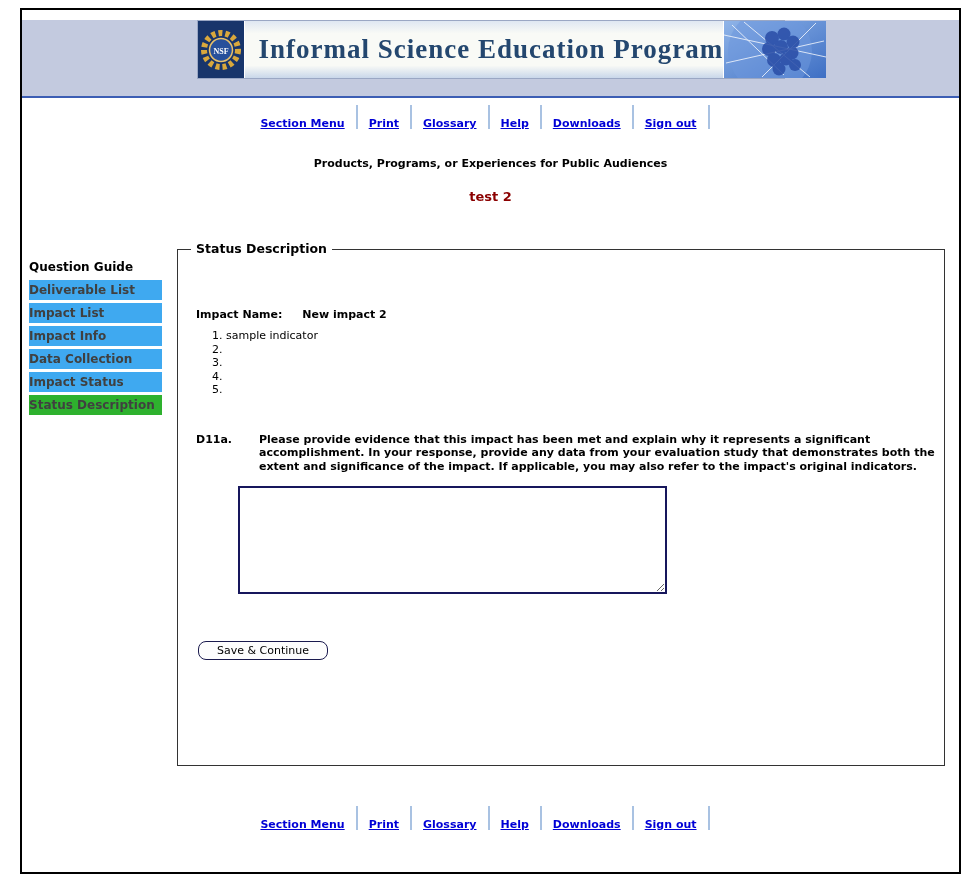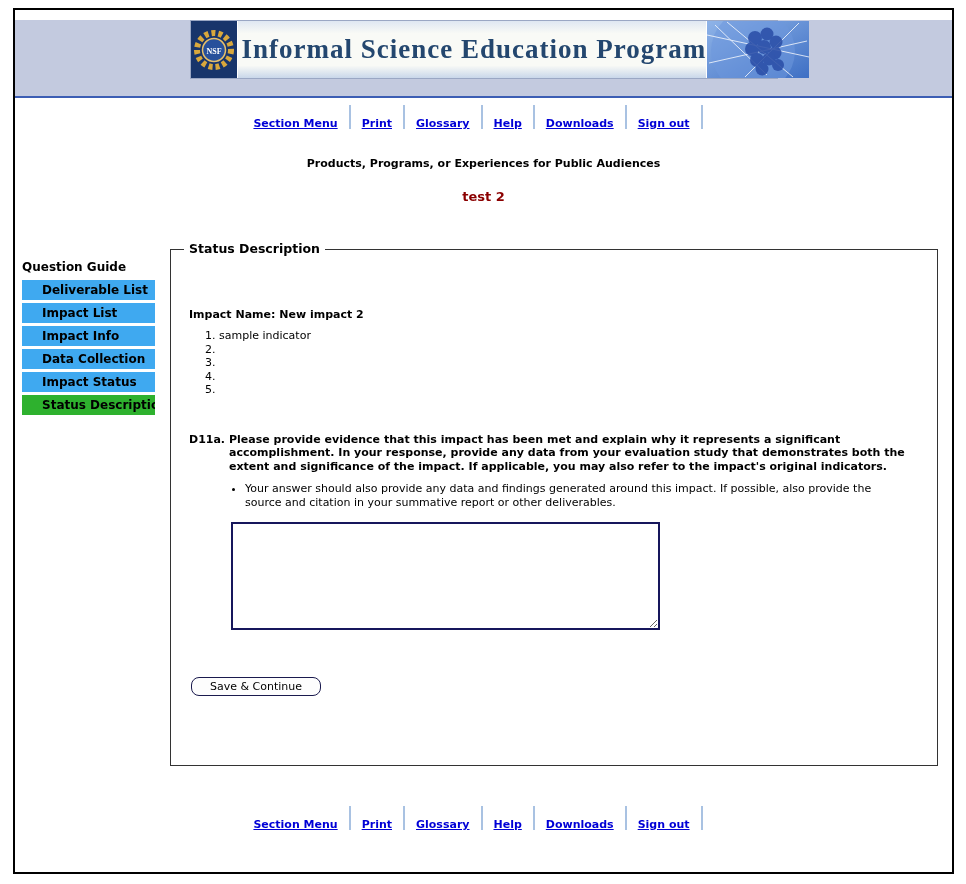--- a/index.html
+++ b/index.html
@@ -1,61 +1,61 @@
 <!DOCTYPE html>
 <html><head>
 <meta charset="utf-8">
 <style>
   html,body{margin:0;padding:0;background:#fff;}
   body{width:966px;height:884px;position:relative;overflow:hidden;
        font-family:"DejaVu Sans","Liberation Sans",sans-serif;color:#000;}
-  .page{position:absolute;left:13px;top:8px;width:937px;height:862px;
+  .page{position:absolute;left:20px;top:8px;width:937px;height:862px;
         border:2px solid #000;background:#fff;}
   
   .band{height:76px;background:#C3CADF;border-bottom:2px solid #3C5EB4;}
   .banner{width:586px;height:57px;margin:10px auto 0;display:flex;
           border:1px solid #9AA7C4;background:#f7f8f4;}
   .banner-logo{width:55px;background:#18356B;border-right:1px solid #fff;
                display:flex;align-items:center;justify-content:center;}
-  .banner-mid{flex:1;display:flex;align-items:center;padding-left:4px;
+  .banner-mid{flex:1;display:flex;align-items:center;padding-left:14px;
               background:linear-gradient(#dfe7f2 0%,#f9faf6 22%,#f9faf6 78%,#c9d7ea 100%);}
   .banner-title{font-family:"Liberation Serif","DejaVu Serif",serif;
                 font-size:27px;font-weight:600;color:#24476F;letter-spacing:1px;
                 white-space:nowrap;}
   .banner-globe{width:102px;border-left:1px solid #fff;}
   .banner-globe svg{display:block;}
   
   .nav{display:flex;justify-content:center;align-items:flex-start;margin-top:7px;height:34px;text-align:right;}
   .nav a{margin-top:12px;font-size:11px;font-weight:bold;color:#0000D6;
          text-decoration:underline;cursor:pointer;}
   .nav-sep{width:2px;height:24px;background:#A9C2E2;margin:0 11px;}
   
   .page-title{text-align:center;font-size:11px;font-weight:bold;margin-top:18px;}
   .page-subtitle{text-align:center;font-size:13px;font-weight:bold;color:#8B0000;margin-top:19px;}
   
   .main{display:flex;margin-top:45px;align-items:flex-start;}
   .sidebar{width:155px;flex:none;padding:11px 0 0 7px;box-sizing:border-box;}
   .sb-head{font-size:12px;font-weight:bold;margin-bottom:6px;}
-  .sb-item{width:133px;height:20px;line-height:20px;margin-bottom:3px;padding-left:20px;
-           box-sizing:border-box;background:#3FA9F0;color:#000000;font-size:12px;
+  .sb-item{width:133px;height:20px;line-height:20px;margin-bottom:3px;padding-left:0;
+           box-sizing:border-box;background:#3FA9F0;color:#404040;font-size:12px;
            font-weight:bold;cursor:pointer;white-space:nowrap;overflow:hidden;}
   .sb-item.active{background:#2EB12E;}
   
   .fieldset{position:relative;width:768px;height:517px;box-sizing:border-box;
             border:1px solid #333;background:#fff;}
   .legend{position:absolute;top:-9px;left:13px;background:#fff;padding:0 5px;
           font-size:12.5px;font-weight:bold;}
   .impact-row{margin:58px 0 0 18px;font-size:11px;font-weight:bold;}
-  .impact-row .val{margin-left:0;}
+  .impact-row .val{margin-left:16px;}
   .ind-label{margin:8px 0 0 18px;font-size:11px;font-weight:bold;}
   ol.indicators{margin:8px 0 0 28px;padding-left:20px;font-size:11px;font-weight:normal;
                 line-height:13.5px;}
   ol.indicators li{min-height:13.5px;}
   .question{display:flex;margin:36px 0 0 18px;font-size:11px;font-weight:bold;
-            line-height:13.5px;}
+            line-height:13.5px;gap:23px;}
   .q-num{width:40px;flex:none;}
   .q-text{width:700px;}
   ul.note{margin:9px 0 0 58px;padding-left:16px;font-size:11px;font-weight:normal;
           line-height:13.5px;width:660px;}
   textarea.answer{display:block;margin:13px 0 0 60px;width:421px;height:100px;
           border:2px solid #17175C;resize:both;font:11px "DejaVu Sans",sans-serif;
           background:#fff;box-sizing:content-box;padding:2px;}
   .save-btn{margin:47px 0 0 20px;font:11px "DejaVu Sans","Liberation Sans",sans-serif;
           padding:2px 18px;background:#fdfdfd;border:1px solid #1A1A4E;border-radius:8px;
           cursor:pointer;color:#000;}
@@ -156,23 +156,20 @@
         <li></li>
         <li></li>
         <li></li>
       </ol>
 
       <div class="question">
         <span class="q-num">D11a.</span>
         <div class="q-text">Please provide evidence that this impact has been met and explain why it represents a significant accomplishment. In your response, provide any data from your evaluation study that demonstrates both the extent and significance of the impact. If applicable, you may also refer to the impact's original indicators.</div>
       </div>
 
-      <ul class="note">
-        <li>Your answer should also provide any data and findings generated around this impact. If possible, also provide the source and citation in your summative report or other deliverables.</li>
-      </ul>
 
       <textarea class="answer" value="" style=""></textarea>
 
       <button class="save-btn">Save &amp; Continue</button>
     </div>
   </div>
 
   <div class="nav footer-nav">
     <a>Section Menu</a>
     <span class="nav-sep"></span>

